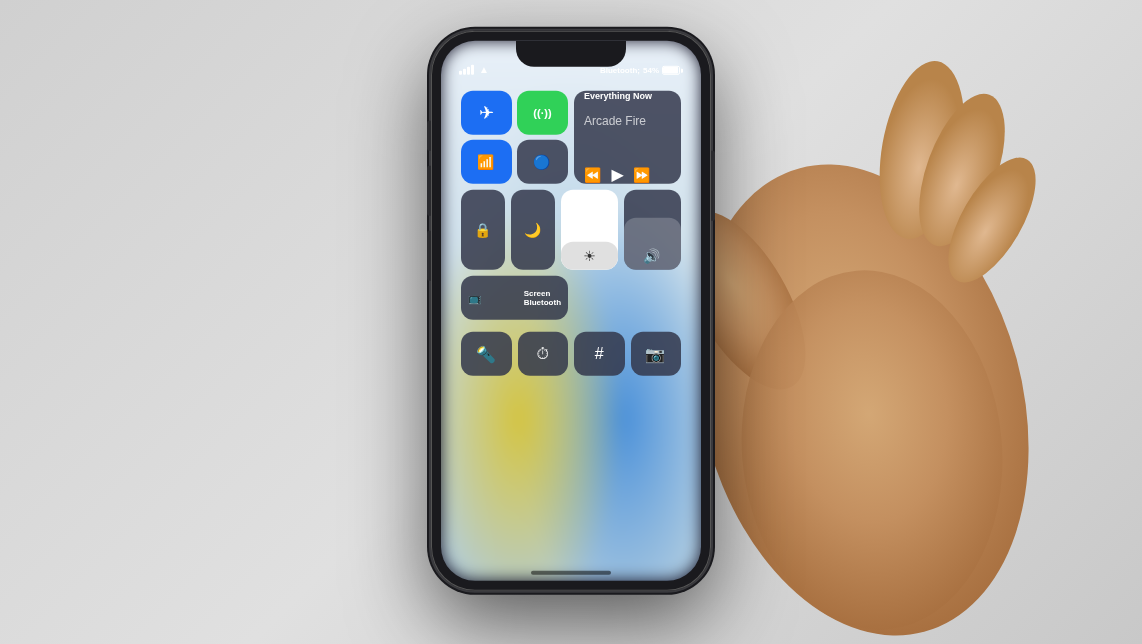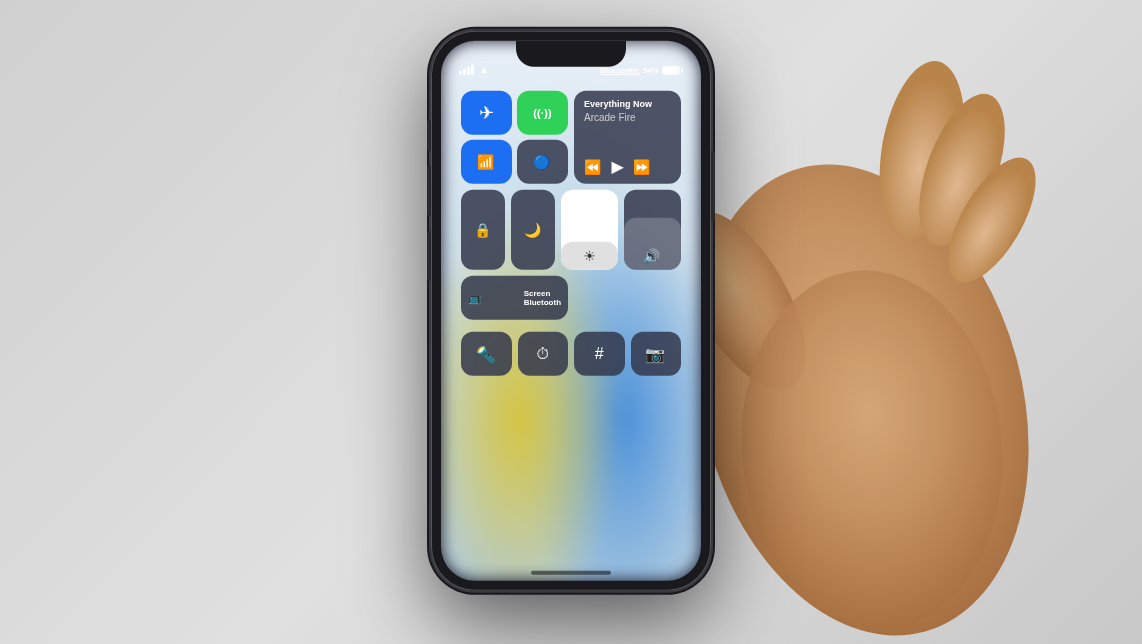--- a/index.html
+++ b/index.html
@@ -264,37 +264,37 @@
 
     .cc-btn-icon {
       font-size: 18px;
       color: white;
     }
 
     
     .now-playing {
       background: rgba(50, 55, 75, 0.85);
       border-radius: 12px;
-      padding: 8px 10px;
+      padding: 0 10px;
       display: flex;
       flex-direction: column;
       justify-content: space-between;
     }
 
     .now-playing-title {
       font-size: 9px;
       font-weight: 700;
       color: white;
       line-height: 1.3;
     }
 
     .now-playing-artist {
-      font-size: 10px;
+      font-size: 12px;
       color: rgba(255,255,255,0.7);
-      margin-top: 1px;
+      margin-top: 11px;
     }
 
     .now-playing-controls {
       display: flex;
       align-items: center;
       justify-content: flex-start;
       gap: 10px;
       margin-top: 6px;
     }
 
@@ -456,21 +456,21 @@
           <div class="status-left">
             <div class="signal-bars">
               <div class="signal-bar" style="height:4px;"></div>
               <div class="signal-bar" style="height:6px;"></div>
               <div class="signal-bar" style="height:8px;"></div>
               <div class="signal-bar" style="height:10px;"></div>
             </div>
             <div class="wifi-icon">▲</div>
           </div>
           <div class="status-right">
-            <span style="font-size:8px;color:white;text-decoration:underline;">	Bluetooth;</span>
+            <span style="font-size:8px;color:white;">	Bluetooth;</span>
             <span style="font-size:8px;color:white;">54%</span>
             <div class="battery-icon">
               <div class="battery-body">
                 <div class="battery-fill"></div>
               </div>
               <div class="battery-tip"></div>
             </div>
           </div>
         </div>
 

